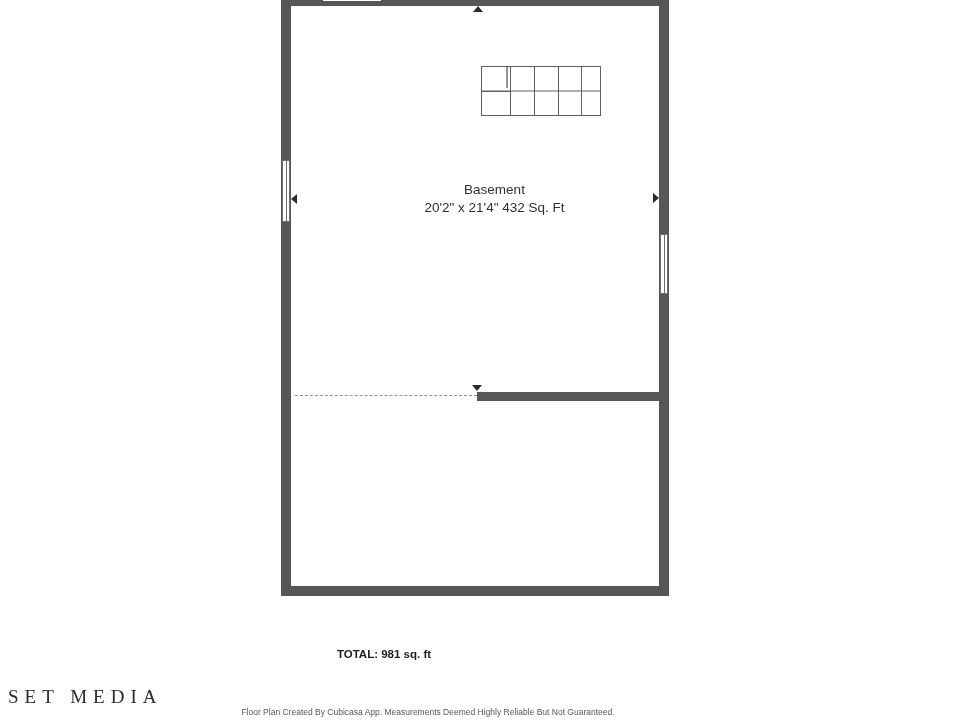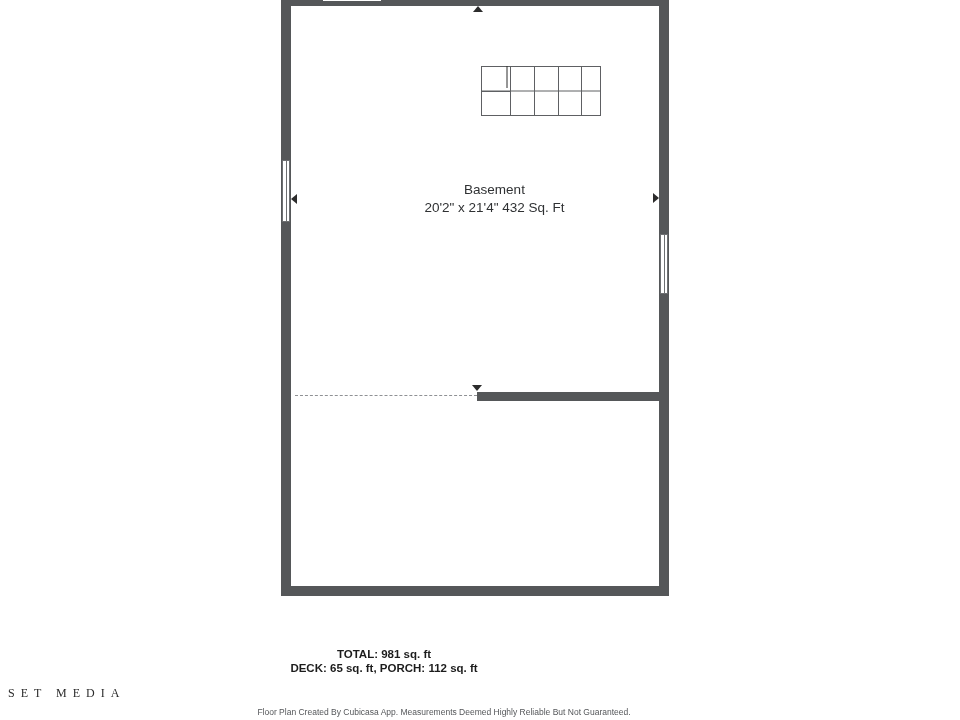--- a/index.html
+++ b/index.html
@@ -182,34 +182,34 @@
     width: 768px;
     text-align: center;
     color: #1c1c1c;
     font-size: 11.5px;
     line-height: 13.5px;
   }
   #summary .line { white-space: nowrap; }
   #summary .bold { font-weight: bold; }
   #credit {
     position: absolute;
-    left: 16px;
+    left: 0;
     top: 707px;
     width: 856px;
     text-align: center;
     font-size: 8.5px;
     color: #55575a;
   }
 
   
   #watermark {
     position: absolute;
     left: 8px;
     top: 686px;
-    font-size: 12px;
+    font-size: 19px;
     letter-spacing: 6px;
     color: #2b2b2b;
     font-family: "Liberation Serif", serif;
   }
 </style>
 </head>
 <body>
 
 <div id="plan">
 
@@ -255,18 +255,17 @@
   </div>
 
   <div class="room-label">
     <div class="room-name">Basement</div>
     <div class="room-dims">20'2" x 21'4" 432 Sq. Ft</div>
   </div>
 </div>
 
 <div id="summary">
   <div class="line bold">TOTAL: 981 sq. ft</div>
-  <div class="line bold">DECK: 65 sq. ft, PORCH: 112 sq. ft</div>
 </div>
 
 <div id="credit">Floor Plan Created By Cubicasa App. Measurements Deemed Highly Reliable But Not Guaranteed.</div>
 
 <div id="watermark">SET MEDIA</div>
 
 </body></html>

